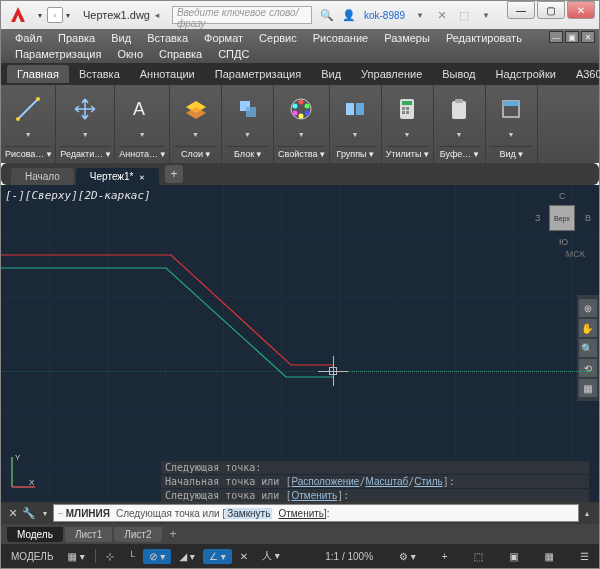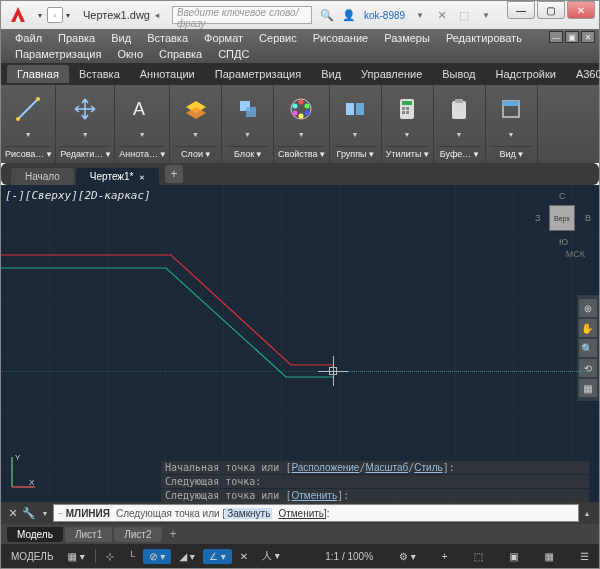--- a/index.html
+++ b/index.html
@@ -332,22 +332,22 @@
     <div class="ucs">
       <svg viewBox="0 0 30 40">
         <line x1="5" y1="35" x2="5" y2="5" stroke="#6a6" stroke-width="1.5"></line>
         <line x1="5" y1="35" x2="28" y2="35" stroke="#c55" stroke-width="1.5"></line>
         <text x="8" y="8" font-size="8" fill="#ccc">Y</text>
         <text x="22" y="33" font-size="8" fill="#ccc">X</text>
       </svg>
     </div>
 
     <div class="cmd-history" id="cmd-hist">
+        <div class="cmd-line-h">Следующая точка:</div>
         <div class="cmd-line-h">Начальная точка или [<span class="cmd-opt">Расположение</span>/<span class="cmd-opt">Масштаб</span>/<span class="cmd-opt">Стиль</span>]:</div>
-        <div class="cmd-line-h">Следующая точка:</div>
         <div class="cmd-line-h">Следующая точка или [<span class="cmd-opt">Отменить</span>]:</div>
       </div>
   </div>
 
   <div class="cmdbar">
     <div class="cmd-x">✕</div>
     <div class="cmd-x">🔧</div>
     <div class="cmd-x" style="font-size:8px;">▾</div>
     <div class="cmd-input">
       <span style="color:#888;">⎯&nbsp;</span>

